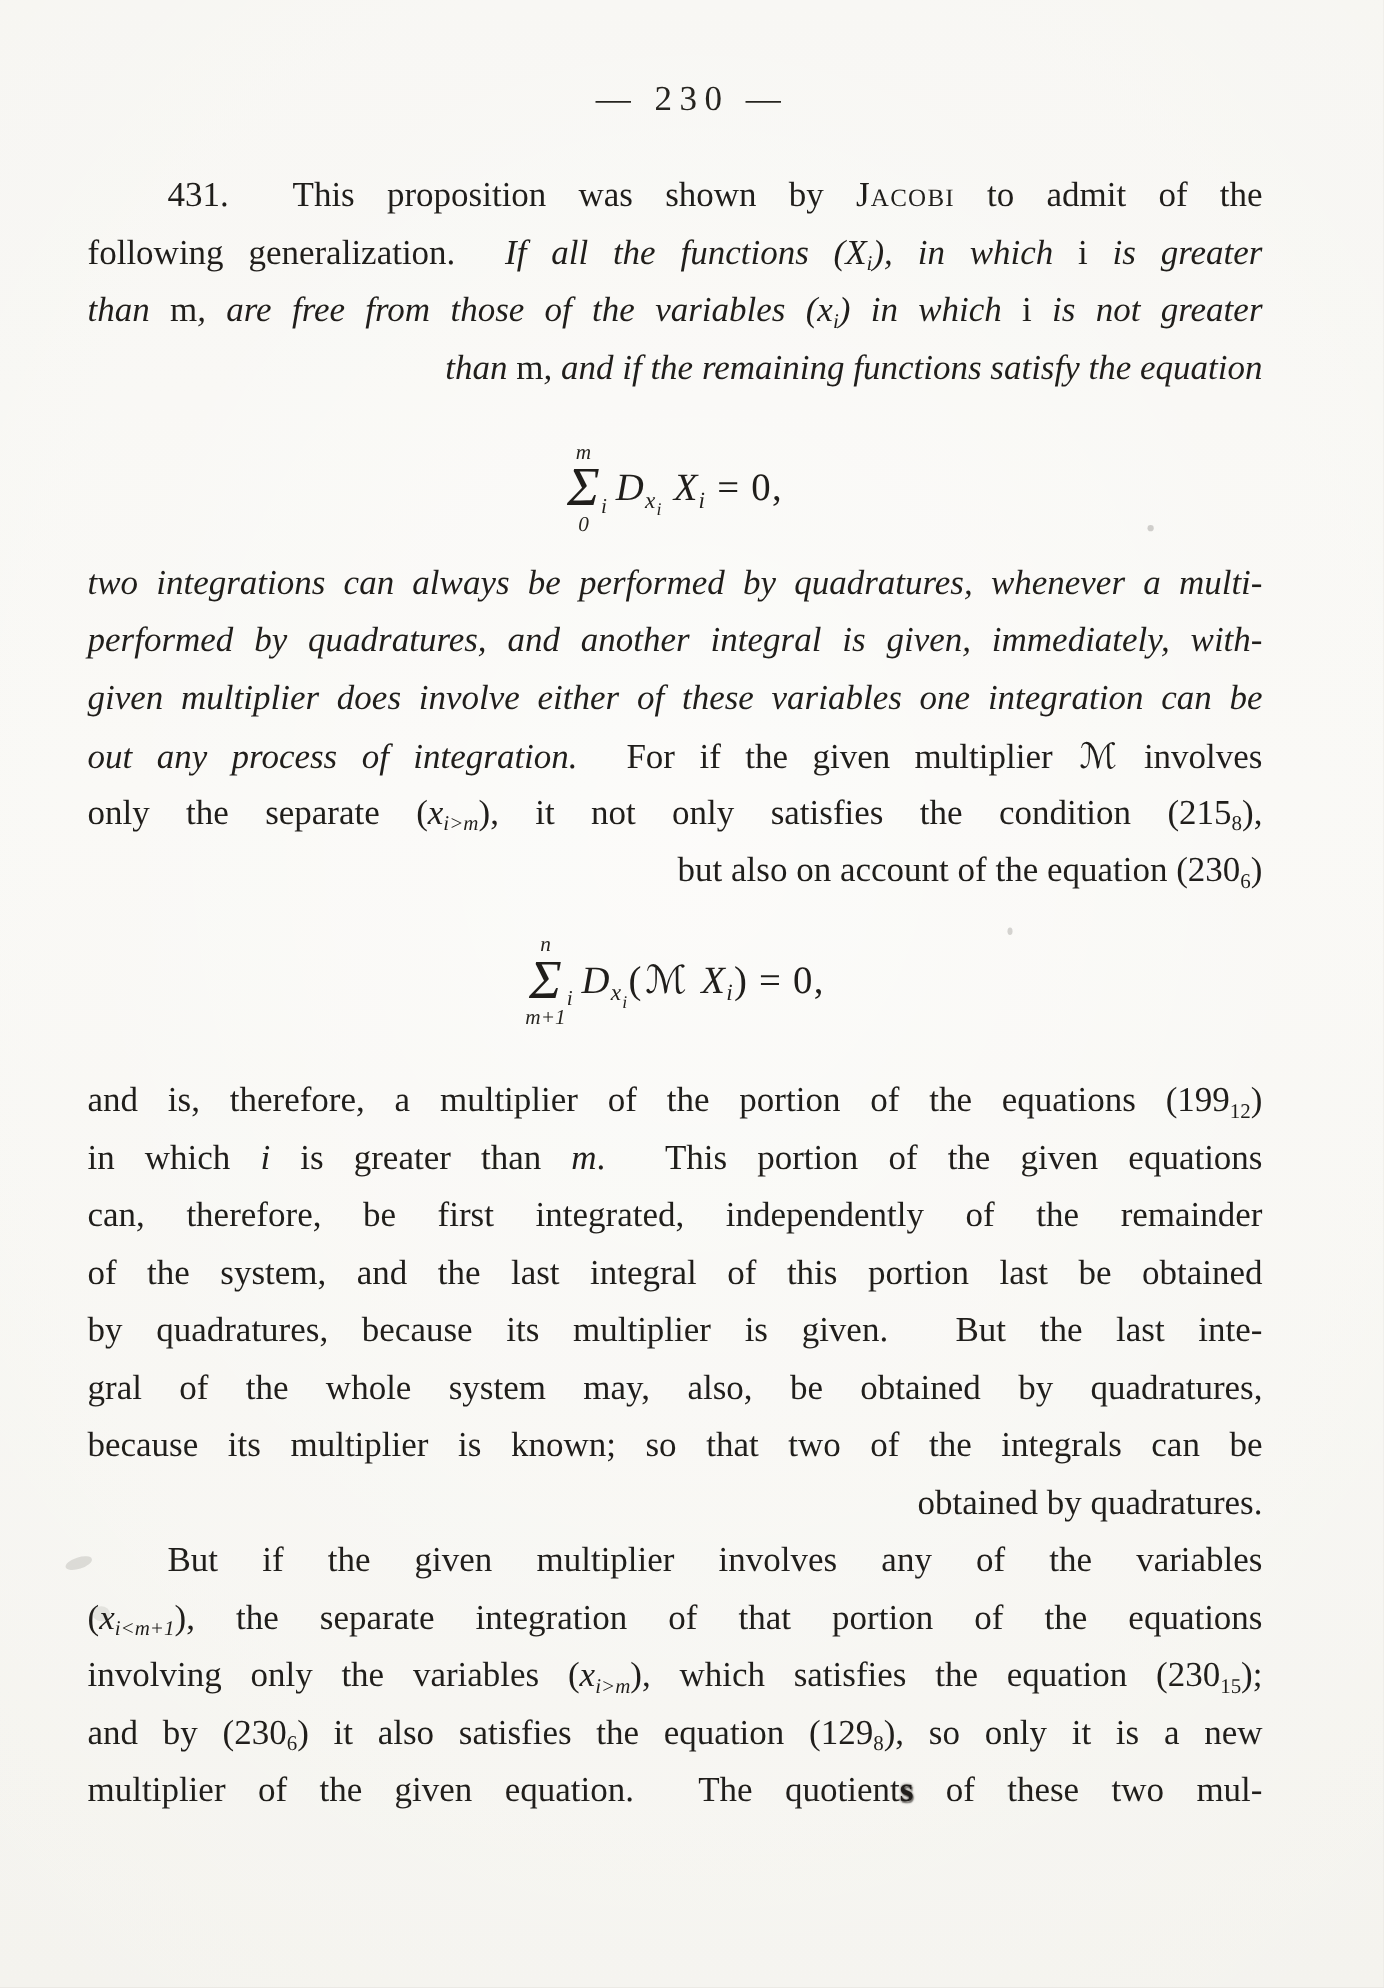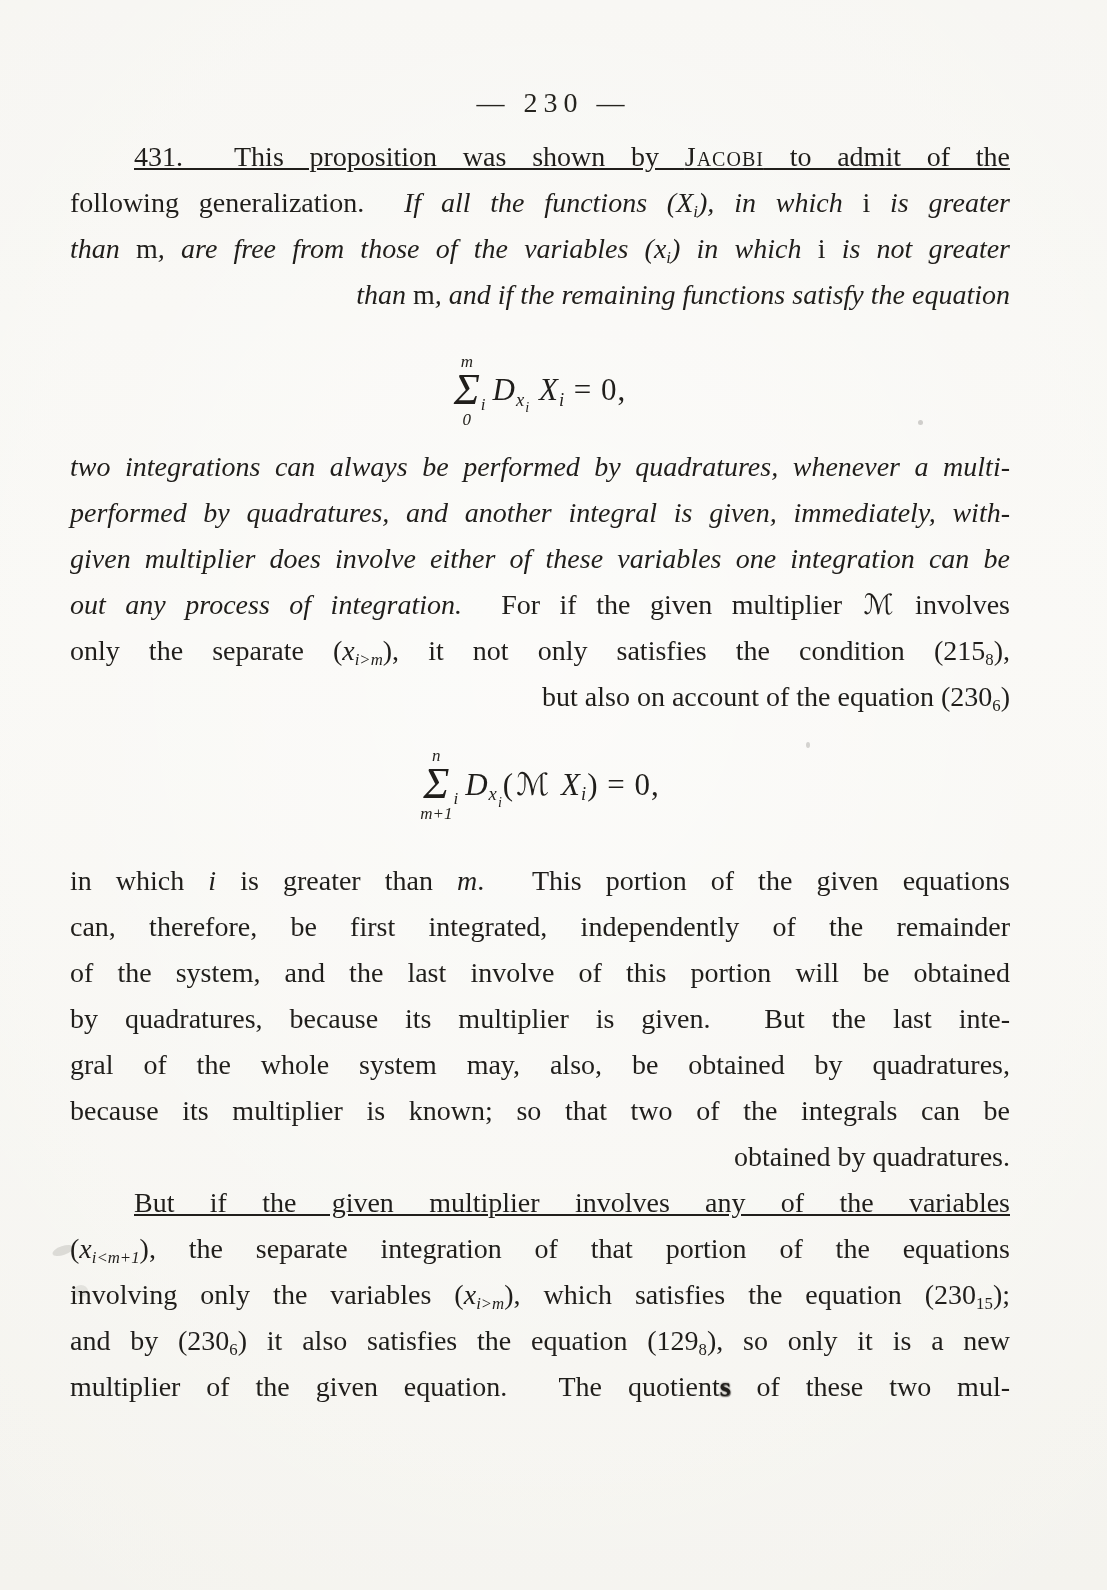--- a/index.html
+++ b/index.html
@@ -19,41 +19,40 @@
     font-family: "Liberation Serif", "DejaVu Serif", serif;
     overflow: hidden;
   }
   .page-header {
     padding-top: 64px;
     height: 40px;
     text-align: center;
     font-size: 28px;
     letter-spacing: 6px;
     color: #26241f;
-    margin-top: 23px;
   }
   .text-col {
     position: absolute;
     left: 70px;
     top: 134px;
     width: 940px;
     font-size: 28px;
   }
   .para { margin: 0; }
   .line {
     height: 46px;
     line-height: 46px;
     text-align: right;
     overflow: visible;
   }
   .line.just {
     text-align: justify;
     text-align-last: justify;
   }
-  .line.ind { text-indent: 64px; text-decoration: underline; }
+  .line.ind { text-indent: 64px; }
   
   .i  { font-style: italic; margin-top: 28px; }
   .sc { font-variant: small-caps; letter-spacing: 1px; }
   .sub {
     font-size: 60%;
     vertical-align: -0.32em;
     line-height: 0;
   }
   .subsub {
     font-size: 46%;
@@ -160,23 +159,24 @@
       <span class="sigma-stack">
         <span class="lim">n</span>
         <span class="sigma">Σ</span>
         <span class="lim">m+1</span>
       </span>
       <span class="eq-index">i</span>
       <span class="eq-body"><span class="i">D</span><span class="i sub">x</span><span class="i subsub">i</span><span>(</span><span class="scrM">ℳ</span><span> </span><span class="i">X</span><span class="i sub">i</span><span>) = 0,</span></span>
     </div>
 
     <div class="para">
+        <div class="line just"><span>and is, therefore, a multiplier of the portion of the equations (199</span><span class="sub">12</span><span>)</span></div>
         <div class="line just"><span>in which </span><span class="i">i</span><span> is greater than </span><span class="i">m</span><span>.&nbsp; This portion of the given equations</span></div>
         <div class="line just"><span>can, therefore, be first integrated, independently of the remainder</span></div>
-        <div class="line just"><span>of the system, and the last involve of this portion will be obtained</span></div>
+        <div class="line just"><span>of the system, and the last integral of this portion last be obtained</span></div>
         <div class="line just"><span>by quadratures, because its multiplier is given.&nbsp; But the last inte-</span></div>
         <div class="line just"><span>gral of the whole system may, also, be obtained by quadratures,</span></div>
         <div class="line just"><span>because its multiplier is known; so that two of the integrals can be</span></div>
         <div class="line"><span>obtained by quadratures.</span></div>
       </div>
 
     <div class="para">
         <div class="line just ind"><span>But if the given multiplier involves any of the variables</span></div>
         <div class="line just"><span>(</span><span class="i">x</span><span class="i sub">i&lt;m+1</span><span>), the separate integration of that portion of the equations</span></div>
         <div class="line just"><span>involving only the variables (</span><span class="i">x</span><span class="i sub">i&gt;m</span><span>), which satisfies the equation (230</span><span class="sub">15</span><span>);</span></div>

